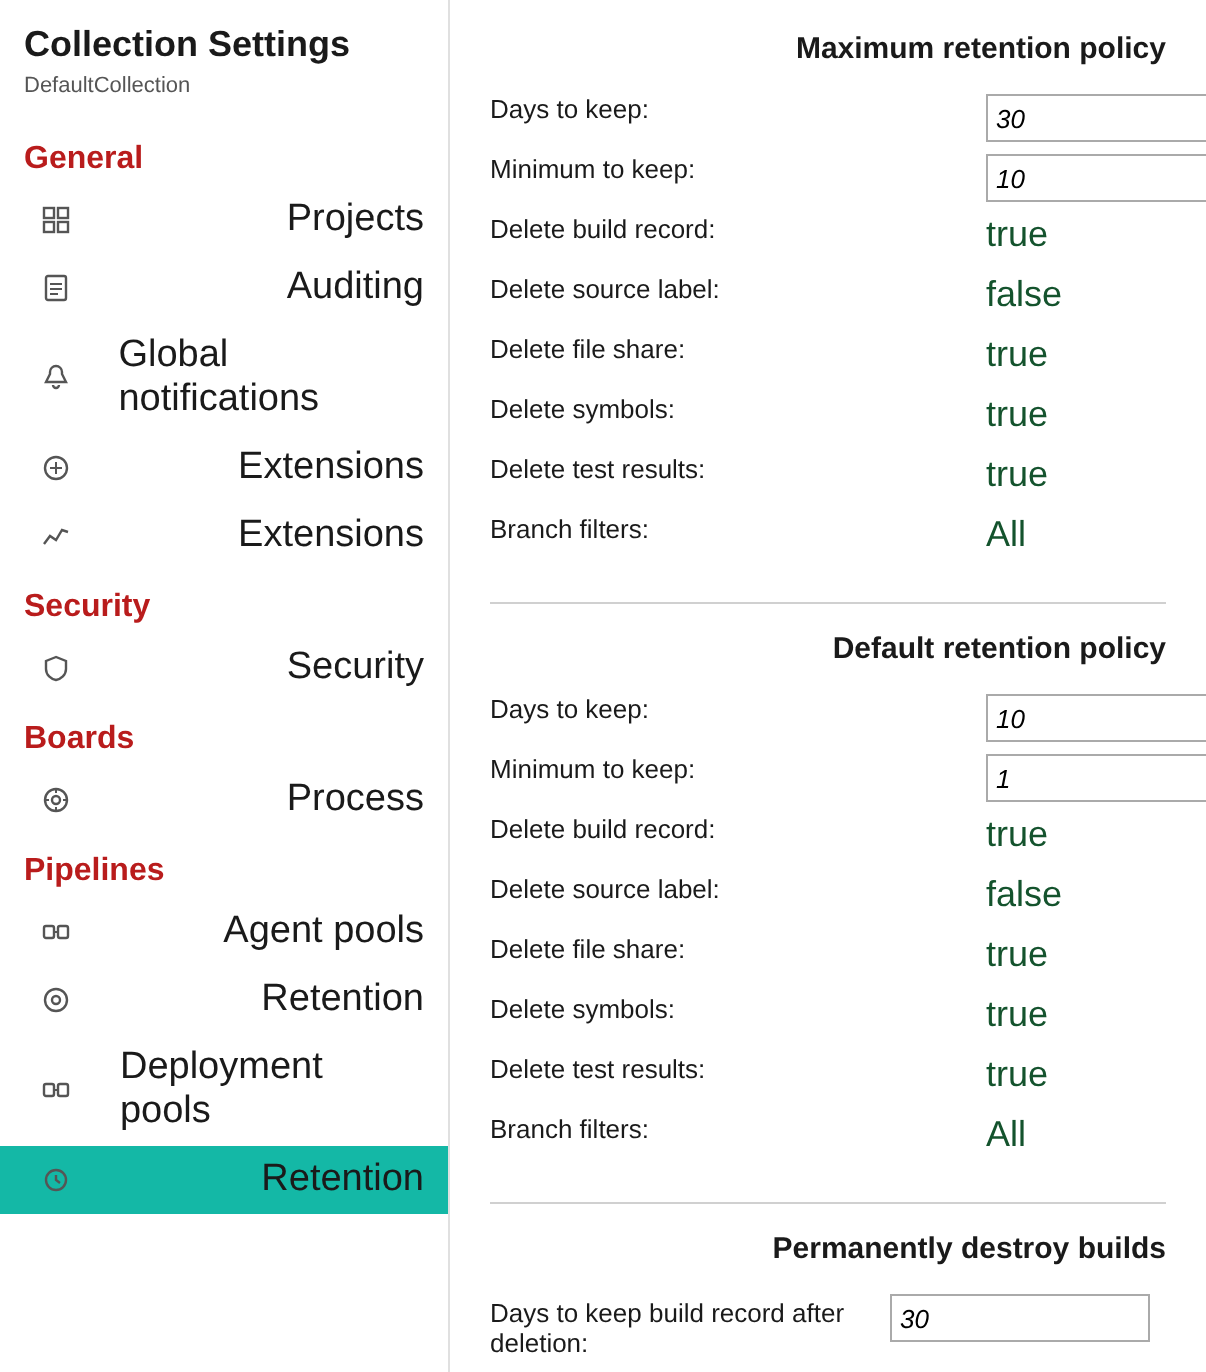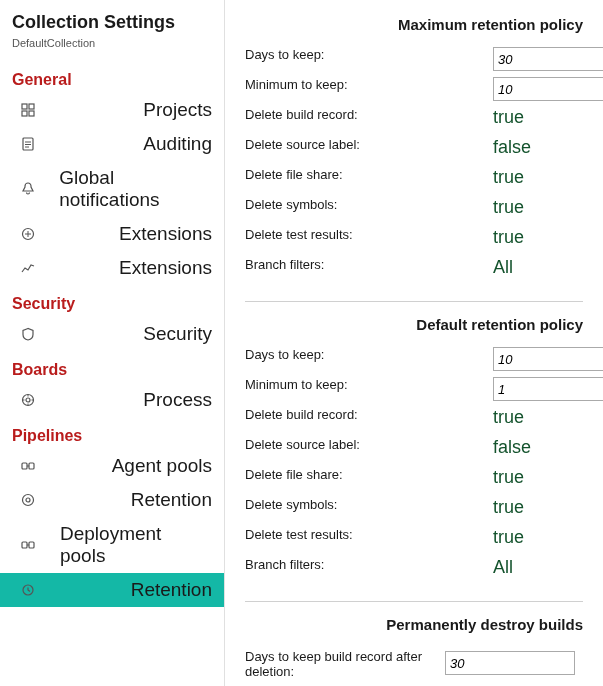--- a/index.html
+++ b/index.html
@@ -123,21 +123,21 @@
     }
 
     .divider {
       border: none;
       border-top: 1px solid #d0d0d0;
       margin: 14px 0;
     }
 
     .days-keep-days-row {
       display: flex;
-      align-items: center;
+      align-items: flex-start;
       margin-bottom: 22px;
     }
 
     .days-keep-label {
       width: 200px;
       min-width: 200px;
       font-size: 13px;
       padding-top: 2px;
     }
   </style>

